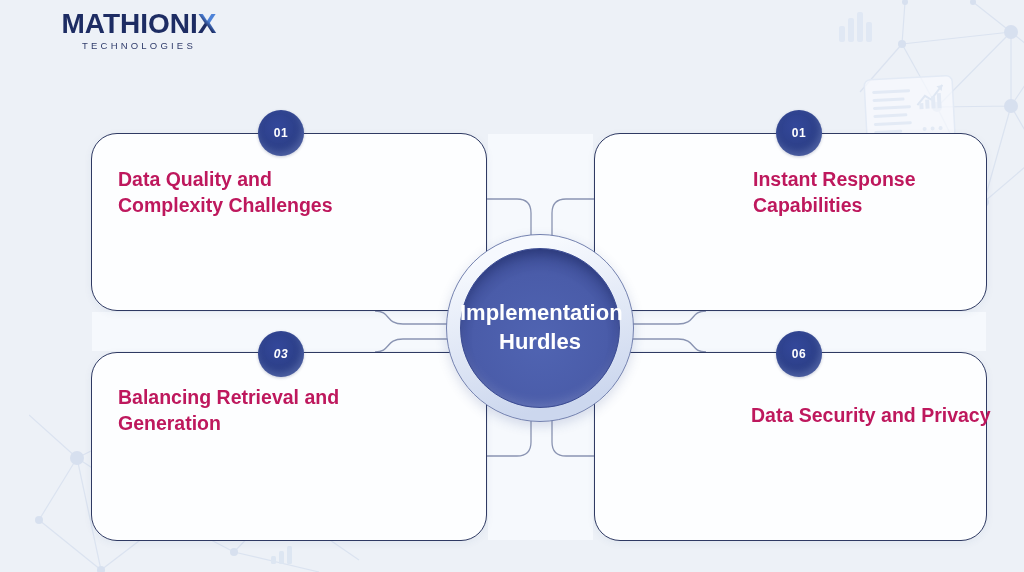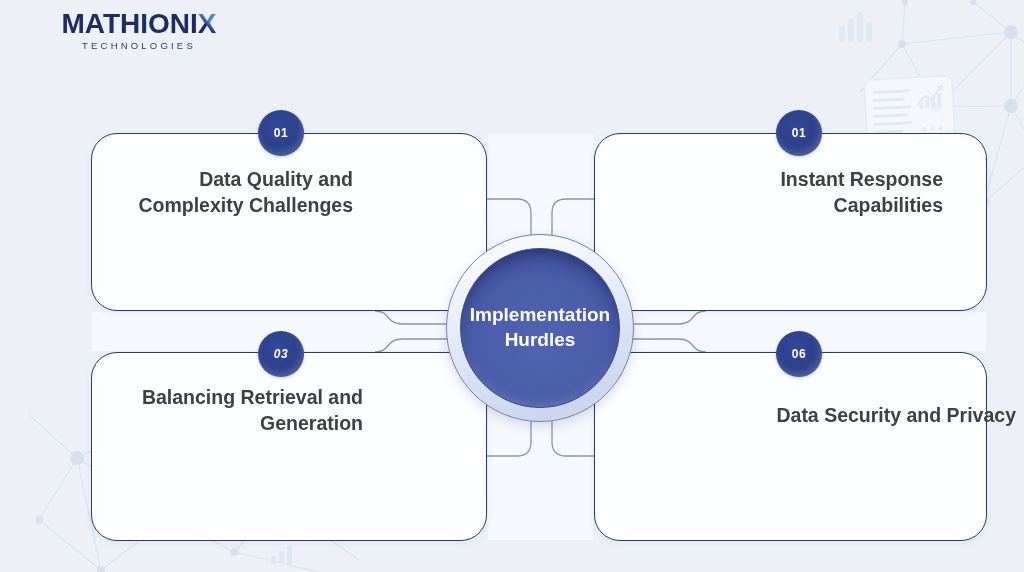--- a/index.html
+++ b/index.html
@@ -17,21 +17,21 @@
   .page-title { position:absolute; left:0; top:42px; width:100%; text-align:center;
                 font-size:37px; font-weight:bold; letter-spacing:-0.3px; color:#1c2b5e; z-index:6; }
 
   
   .card { position:absolute; background:#fdfeff; border:1.5px solid #2f3a63; border-radius:26px;
           box-shadow:0 2px 8px rgba(40,60,120,0.06); z-index:2; }
   .card-1 { left:62px;  top:133px; width:396px; height:178px; }
   .card-2 { left:565px; top:133px; width:393px; height:178px; }
   .card-3 { left:62px;  top:352px; width:396px; height:189px; }
   .card-4 { left:565px; top:352px; width:393px; height:189px; }
-  .card-label { position:absolute; font-size:19.5px; font-weight:bold; color:#404040; line-height:1.32;text-align:right; }
+  .card-label { position:absolute; font-size:19.5px; font-weight:bold; color:#be185d; line-height:1.32; }
   .card-1 .card-label { left:26px;  top:33px; width:235px; }
   .card-2 .card-label { left:158px; top:33px; width:190px; }
   .card-3 .card-label { left:26px;  top:32px; width:245px; }
   .card-4 .card-label { left:156px; top:50px; width:265px; }
 
   
   .badge { position:absolute; width:46px; height:46px; border-radius:50%; z-index:3;
            background:radial-gradient(circle at 42% 35%, #33479a 0%, #2c3f87 60%, #273779 100%);
            box-shadow:inset -2px -4px 7px rgba(130,150,210,0.40), 0 1px 3px rgba(30,45,100,0.25);
            display:flex; align-items:center; justify-content:center;
@@ -44,21 +44,21 @@
   
   .hub-ring { position:absolute; left:417px; top:234px; width:188px; height:188px; border-radius:50%;
               background:linear-gradient(165deg,#f6f9fe 15%,#ccd7ee 85%);
               border:1px solid #7280ae; z-index:4;
               box-shadow:0 4px 12px rgba(50,70,140,0.18); }
   .hub-core { position:absolute; left:13px; top:13px; width:160px; height:160px; border-radius:50%;
               background:radial-gradient(circle at 50% 58%, #5064b2 0%, #4a5ca9 55%, #3a4a92 85%, #2f3f83 100%);
               border:1px solid #3b4b92;
               box-shadow:inset 0 10px 14px -6px rgba(22,32,88,0.55), inset 0 -8px 12px -6px rgba(255,255,255,0.18);
               display:flex; align-items:center; justify-content:center; text-align:center; }
-  .hub-label { width:160px; color:#ffffff; font-size:19px; font-weight:bold; line-height:1.3; }
+  .hub-label { width:160px; color:#ffffff; font-size:22px; font-weight:bold; line-height:1.3; }
 </style>
 </head>
 <body>
 
 <div class="stage">
 
   <svg class="layer" viewBox="0 0 1024 572">
     <g stroke="#dbe3f0" stroke-width="1.2" fill="none">
       <path d="M982,32 L982,106 M982,32 L908,107 M982,32 L873,44 M982,32 L944,2 M982,32 L1014,58"></path>
       <path d="M982,106 L908,107 M982,106 L1014,58 M982,106 L1010,155 M982,106 L955,202"></path>

